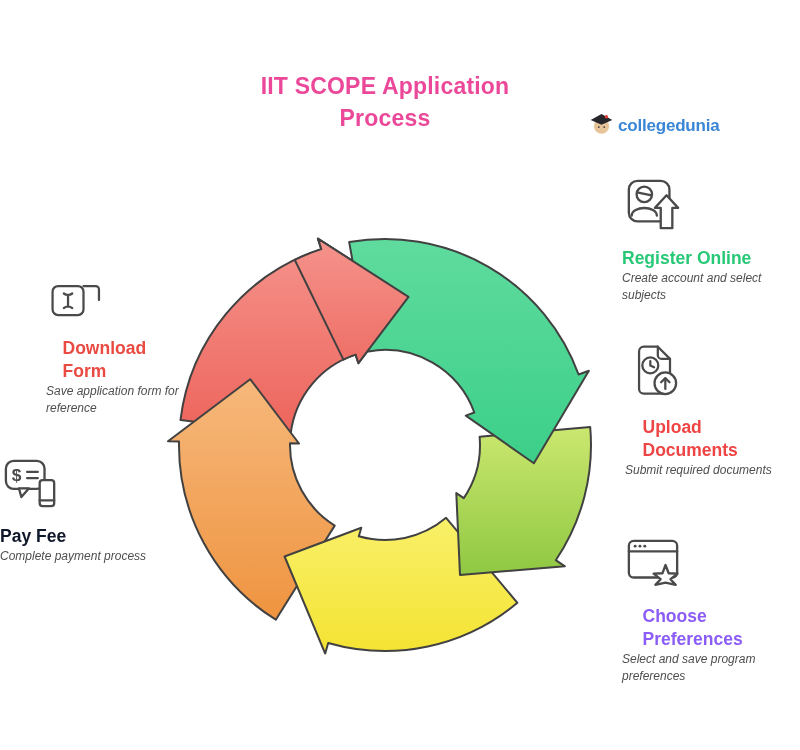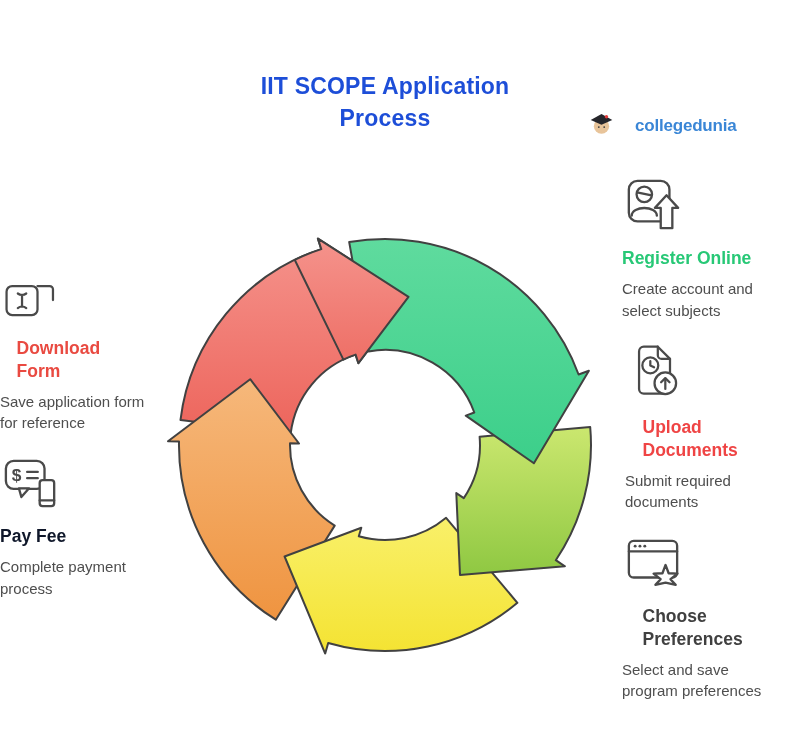--- a/index.html
+++ b/index.html
@@ -3,33 +3,33 @@
 <meta charset="utf-8">
 <style>
   html,body{margin:0;padding:0;}
   body{
     width:800px;height:750px;background:#ffffff;position:relative;overflow:hidden;
     font-family:"Liberation Sans",sans-serif;
   }
   .abs{position:absolute;}
   .title{
     left:160px;top:70px;width:450px;text-align:center;
-    font-size:23px;font-weight:bold;color:#1d4ed8;line-height:1.4;letter-spacing:.2px;
+    font-size:23px;font-weight:bold;color:#ec4899;line-height:1.4;letter-spacing:.2px;
   }
   .title span{display:block;}
-  .logo{left:588px;top:110px;display:flex;align-items:center;gap:20px;}
+  .logo{left:588px;top:110px;display:flex;align-items:center;gap:3px;}
   .logo-text{color:#3a86d6;font-weight:bold;font-size:17px;letter-spacing:-0.2px;}
   .step{text-align:left;}
   .step-label{font-weight:bold;font-size:17.5px;line-height:1.3;margin-top:9px;}
   .narrow .step-label{width:125px;margin:9px auto 0;}
-  .step-desc{color:#4e4e4e;font-size:15px;line-height:1.45;margin-top:8px;}
+  .step-desc{color:#4e4e4e;font-size:12px;line-height:1.45;font-style:italic;}
   #step-register{left:622px;top:176px;width:166px;}
   #step-upload{left:625px;top:341px;width:160px;}
   #step-choose{left:622px;top:536px;width:166px;}
-  #step-download{left:0px;top:278px;width:158px;}
+  #step-download{left:0px;top:278px;width:158px;padding-left:46px;}
   #step-pay{left:0px;top:456px;width:158px;}
   .icon svg{display:inline-block;}
   .ic{stroke:#4a4a4a;stroke-width:2.4;fill:none;stroke-linecap:round;stroke-linejoin:round;}
   .icw{stroke:#4a4a4a;stroke-width:2.4;fill:#ffffff;stroke-linecap:round;stroke-linejoin:round;}
 </style>
 </head>
 <body>
 
 <div class="abs title">
   <span>IIT SCOPE Application</span>
@@ -118,21 +118,21 @@
   <span class="icon">
     <svg width="62" height="56" viewBox="0 0 64 58">
       <rect class="ic" x="7" y="5" width="50" height="38" rx="5"></rect>
       <line class="ic" x1="7" y1="16" x2="57" y2="16"></line>
       <circle cx="13.5" cy="10.5" r="1.5" fill="#4a4a4a"></circle>
       <circle cx="18.5" cy="10.5" r="1.5" fill="#4a4a4a"></circle>
       <circle cx="23.5" cy="10.5" r="1.5" fill="#4a4a4a"></circle>
       <polygon class="icw" points="45,30 48.2,38.6 57.4,39 50.1,44.7 55.5,50.6 45,48.4 34.5,50.6 39.9,44.7 32.6,39 41.8,38.6"></polygon>
     </svg>
   </span>
-  <div class="step-label" style="color: #404040;">Choose Preferences</div>
+  <div class="step-label" style="color: #8b5cf6;">Choose Preferences</div>
   <div class="step-desc">Select and save program preferences</div>
 </div>
 
 <div class="abs step narrow" id="step-download">
   <span class="icon">
     <svg width="60" height="46" viewBox="0 0 64 48">
       <rect class="ic" x="7" y="8" width="33" height="31" rx="6"></rect>
       <path class="ic" d="M40,8 H53 a3.5,3.5 0 0 1 3.5,3.5 V23"></path>
       <path class="ic" d="M19,16 C21.5,18 25.5,18 28,16 M19,31.5 C21.5,29.5 25.5,29.5 28,31.5 M23.5,17.5 V30"></path>
     </svg>

